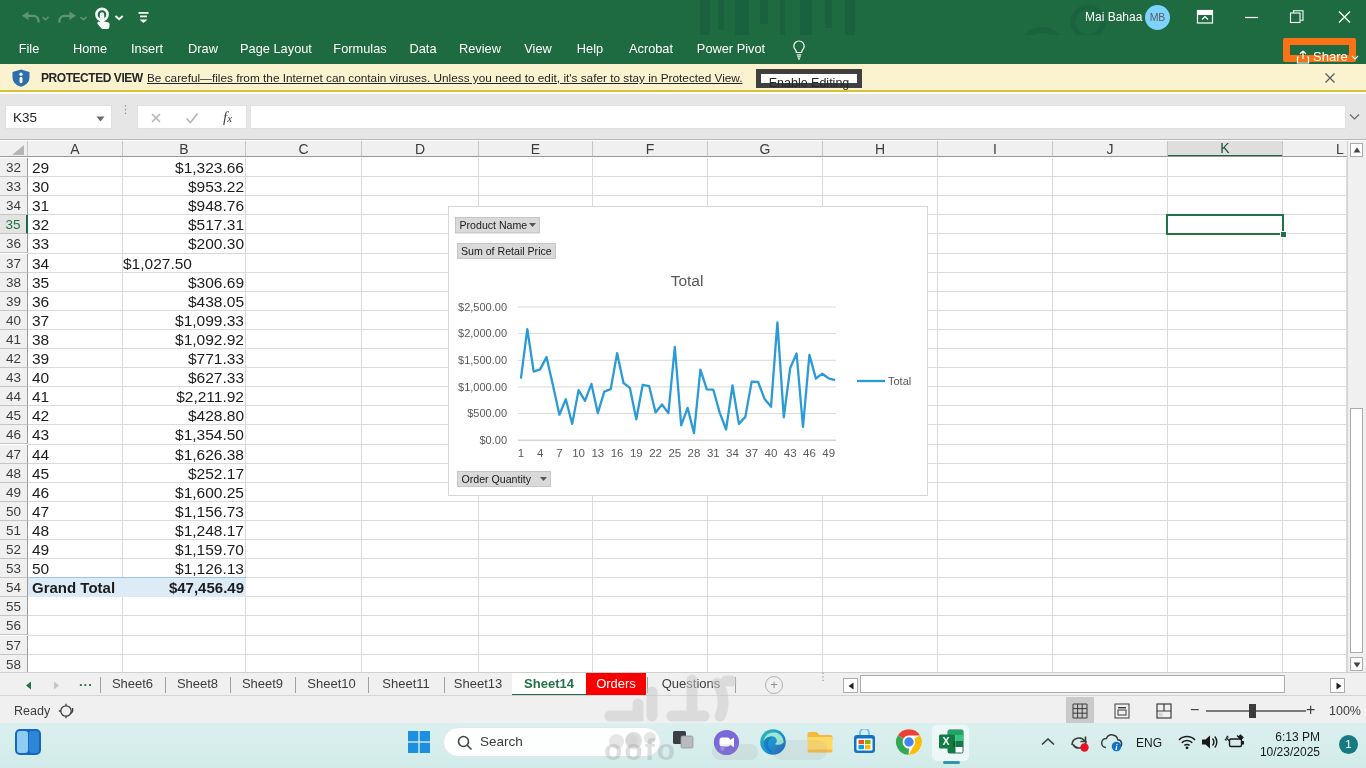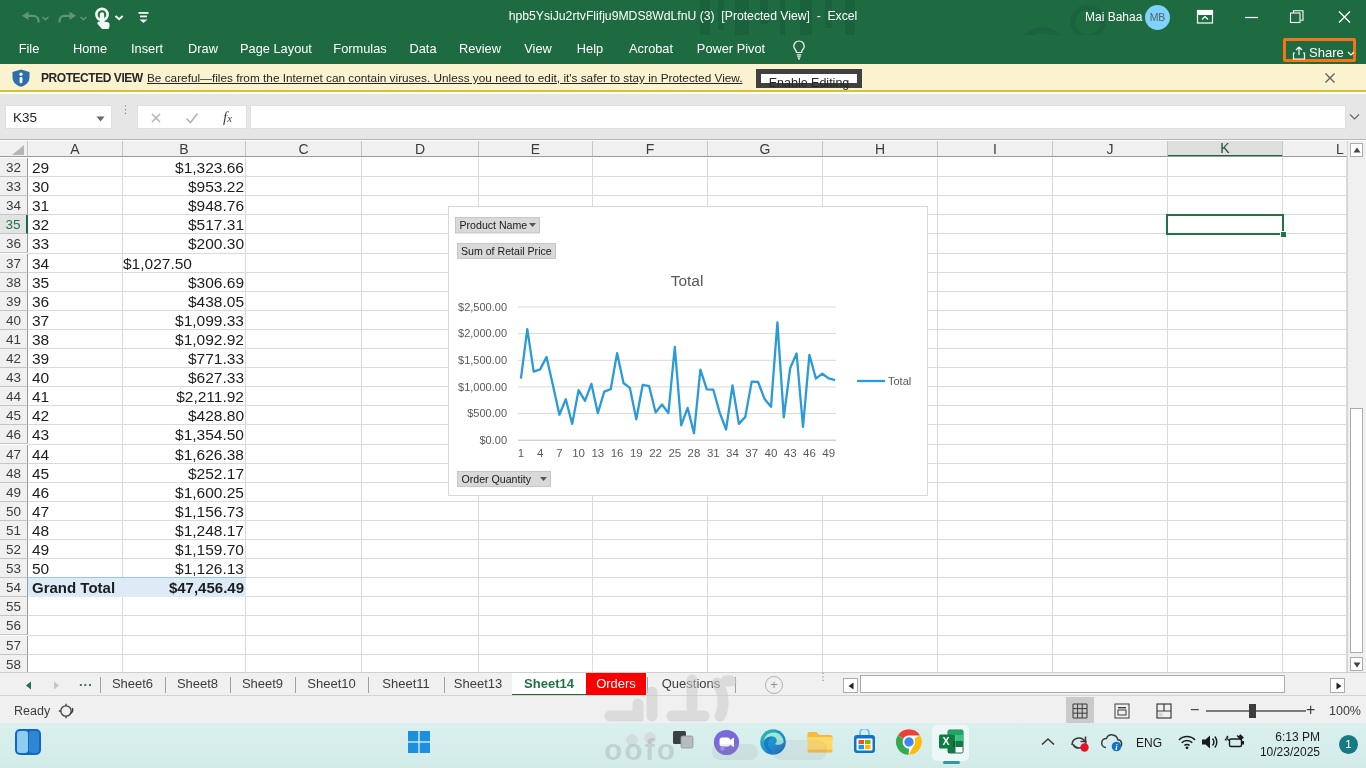--- a/index.html
+++ b/index.html
@@ -70,21 +70,20 @@
         <circle cx="102" cy="10.5" r="5.6" fill="none" stroke="#f3f8f5" stroke-width="2.6"></circle>
         <path d="M99.8 10.5 a2.2 2.2 0 0 1 4.4 0 v7 l3.8 0.8 a2 2 0 0 1 1.6 2 l-0.2 2.7 a2 2 0 0 1 -2 1.9 h-4.6 a2 2 0 0 1 -1.5 -0.7 l-3.7 -4.2 a1.5 1.5 0 0 1 2.2 -2 l0 0 z"></path>
       </g>
       <path d="M115.5 12 l3.6 3.2 l3.6 -3.2" fill="none" stroke="#f3f8f5" stroke-width="2"></path>
       <g fill="#f3f8f5">
         <rect x="138.5" y="8" width="10" height="1.8"></rect>
         <rect x="140" y="11.5" width="7" height="1.8"></rect>
         <path d="M139.5 15.5 h8 l-4 3.6 z"></path>
       </g>
     </svg>
-    <div class="abs" style="left:0;top:9px;width:1366px;text-align:center;color:#fff;font-size:12.2px;">hpb5YsiJu2rtvFlifju9MDS8WdLfnU (3)&nbsp; [Protected View]&nbsp; -&nbsp; Excel</div>
     <div class="abs ttext" style="left:1085px;top:10px;font-size:12px;">Mai Bahaa</div>
     <div class="abs" style="left:1145px;top:5px;width:25px;height:25px;border-radius:50%;background:#7dd3fc;color:#5c6166;font-size:10.5px;text-align:center;line-height:25px;">MB</div>
     <svg class="abs" style="left:1196px;top:8px" width="18" height="18" viewBox="0 0 18 18">
       <rect x="1.5" y="2.5" width="15" height="12.5" fill="none" stroke="#fff" stroke-width="1.2"></rect>
       <rect x="1.5" y="2.5" width="15" height="4.5" fill="#fff"></rect>
       <path d="M6 11.5 l3 -3 l3 3" fill="none" stroke="#fff" stroke-width="1.2"></path>
     </svg>
     <svg class="abs" style="left:1243px;top:8px" width="18" height="18" viewBox="0 0 18 18">
       <path d="M2 9.5 h13" stroke="#fff" stroke-width="1.2"></path>
     </svg>
@@ -108,21 +107,21 @@
     <div class="rtab" style="left:538px;">View</div>
     <div class="rtab" style="left:590px;">Help</div>
     <div class="rtab" style="left:651px;">Acrobat</div>
     <div class="rtab" style="left:731px;">Power Pivot</div>
     <svg class="abs" style="left:790px;top:3px" width="18" height="24" viewBox="0 0 18 24">
       <g fill="none" stroke="#fff" stroke-width="1.2">
         <path d="M9 3 a5.2 5.2 0 0 1 5.2 5.2 c0 2.4 -1.6 3.4 -2.2 4.6 -0.3 0.6 -0.3 1.2 -0.3 1.7 h-5.4 c0 -0.5 0 -1.1 -0.3 -1.7 C5.4 11.6 3.8 10.6 3.8 8.2 A5.2 5.2 0 0 1 9 3 z"></path>
         <path d="M6.8 16.8 h4.4 M7.3 18.8 h3.4 M8 20.8 h2"></path>
       </g>
     </svg>
-    <div class="abs" style="left:1283px;top:3px;width:73px;height:24px;border:3px solid #f97316;border-radius:2px;">
+    <div class="abs" style="left:1283px;top:3px;width:73px;height:24px;border:7px solid #f97316;border-radius:2px;">
       <svg class="abs" style="left:5px;top:4px" width="16" height="16" viewBox="0 0 16 16">
         <path d="M8 2 l3 3 M8 2 l-3 3 M8 2 v8" stroke="#fff" stroke-width="1.2" fill="none"></path>
         <path d="M4 8 h-1.5 v6 h11 v-6 H12" stroke="#fff" stroke-width="1.2" fill="none"></path>
       </svg>
       <div class="abs ttext" style="left:23px;top:4px;font-size:13px;">Share</div>
       <svg class="abs" style="left:61px;top:10px" width="8" height="6" viewBox="0 0 8 6">
         <path d="M1 1 l3 3 l3 -3" stroke="#fff" stroke-width="1.1" fill="none"></path>
       </svg>
     </div>
   </div>
@@ -438,20 +437,30 @@
 <rect x="1" y="1" width="26" height="26" rx="5" fill="#1566c0"></rect>
 <rect x="3" y="3" width="11" height="22" rx="3" fill="#8ecdf3"></rect>
 <rect x="15" y="3" width="10" height="22" rx="3" fill="#2e86d6"></rect>
 </svg>
     <svg class="abs" style="left:407px;top:7px" width="24" height="24" viewBox="0 0 24 24">
 <rect x="1" y="1" width="10.3" height="10.3" fill="#1d8fe0"></rect>
       <rect x="12.7" y="1" width="10.3" height="10.3" fill="#1d8fe0"></rect>
 <rect x="1" y="12.7" width="10.3" height="10.3" fill="#1d8fe0"></rect>
       <rect x="12.7" y="12.7" width="10.3" height="10.3" fill="#1d8fe0"></rect>
 </svg>
+    <div class="abs" style="left:443px;top:4px;width:218px;height:30px;background:#fdfefe;border:1px solid #e2e6e8;border-radius:15px;">
+<svg class="abs" style="left:13px;top:7px" width="16" height="16" viewBox="0 0 16 16">
+        <circle cx="6.5" cy="6.5" r="5" fill="none" stroke="#444" stroke-width="1.6"></circle>
+        <path d="M10.3 10.3 L14.5 14.5" stroke="#444" stroke-width="1.6"></path>
+      </svg>
+<div class="abs" style="left:36px;top:6px;font-size:13.5px;color:#3a3a3a;">Search</div>
+<circle></circle>
+<div class="abs" style="left:165px;top:6px;width:15px;height:15px;border-radius:50%;background:#e0e0e0;opacity:0.8;"></div>
+<div class="abs" style="left:181px;top:4px;width:17px;height:17px;border-radius:50%;background:#d6d6d6;opacity:0.8;"></div>
+</div>
     <svg class="abs" style="left:672px;top:7px" width="23" height="23" viewBox="0 0 23 23">
 <rect x="1" y="1" width="13" height="13" rx="1.5" fill="#3a3f44"></rect>
 <rect x="9" y="6" width="12" height="12" rx="1.5" fill="#fff" stroke="#9aa0a5" stroke-width="0.8"></rect>
 <rect x="9" y="6" width="12" height="12" rx="1.5" fill="#7e858b" opacity="0.55"></rect>
 </svg>
     <svg class="abs" style="left:713px;top:6px" width="27" height="27" viewBox="0 0 27 27">
 <circle cx="13.5" cy="13.5" r="12.6" fill="#7b68d9"></circle>
 <rect x="6.5" y="8.5" width="10.5" height="9" rx="2.5" fill="#fff"></rect>
 <path d="M17 11 l4 -2.4 v9.6 l-4 -2.4 z" fill="#fff"></path>
 <circle cx="9.5" cy="19.5" r="2.2" fill="#9d8df0"></circle>

